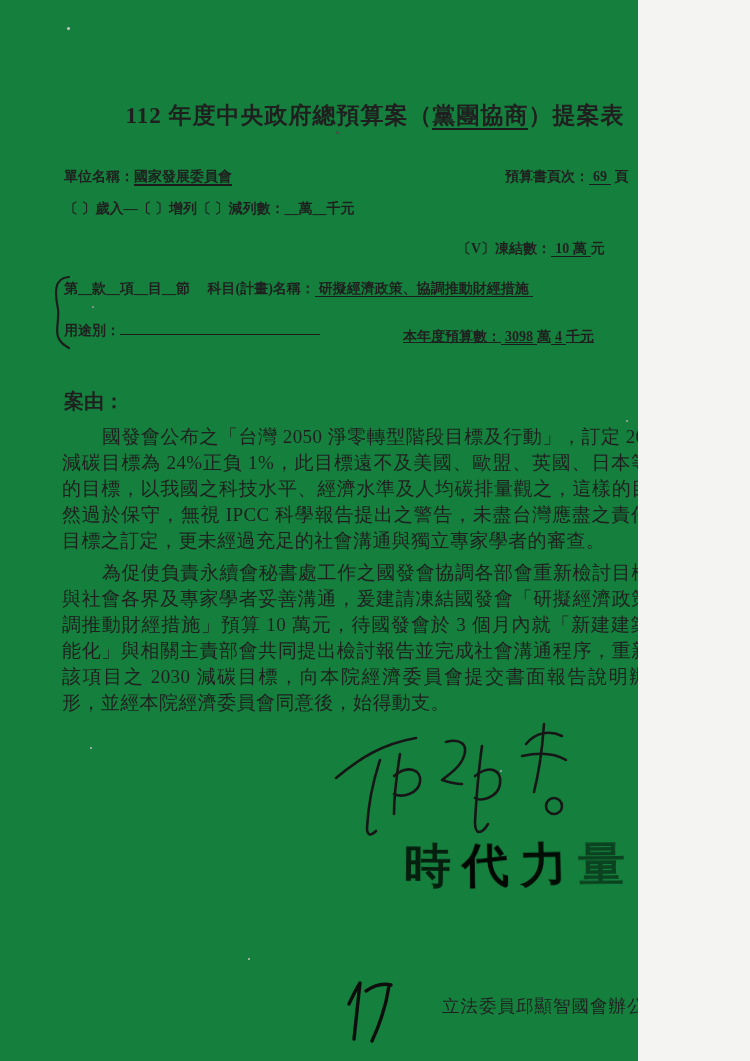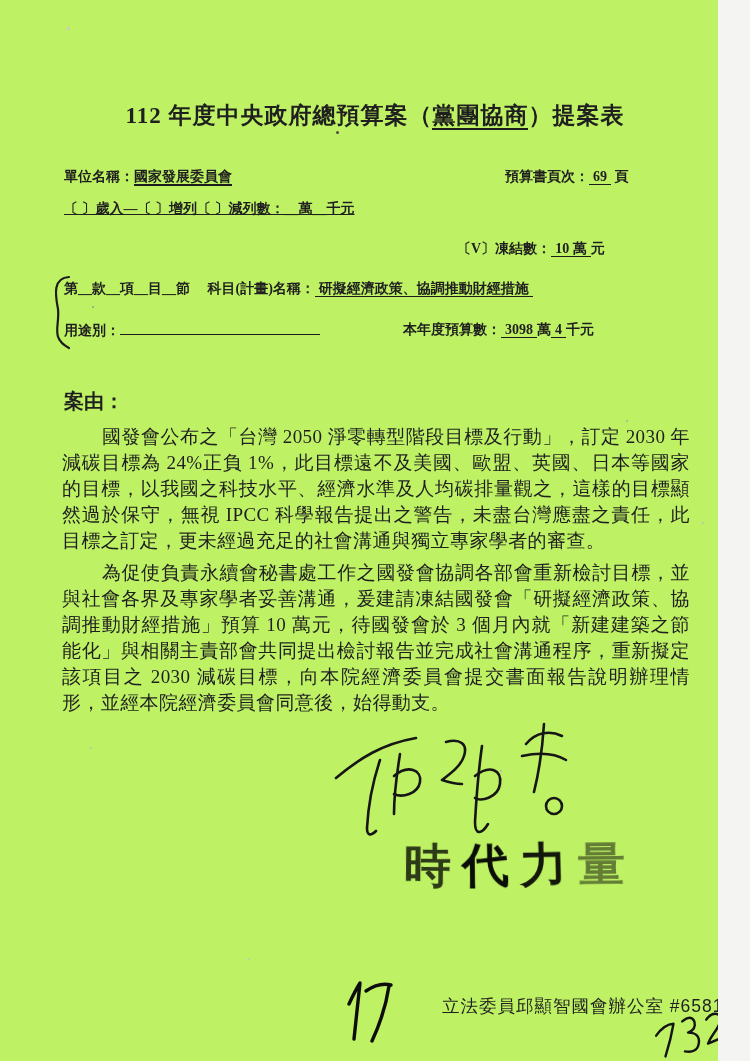--- a/index.html
+++ b/index.html
@@ -3,43 +3,43 @@
 <meta charset="utf-8">
 <style>
   html,body{margin:0;padding:0;}
   body{
     width:750px;height:1061px;
     background:#f4f4f2;
     font-family:"Liberation Serif","DejaVu Serif",serif;
     color:#1f1f1f;
   }
   .page{
-    position:relative;width:718px;height:1061px;
-    background:#bef264;overflow:hidden;
+    position:relative;width:638px;height:1061px;
+    background:#15803d;overflow:hidden;
   }
   
   .doc-title{
     position:absolute;top:100px;left:0;width:750px;
     text-align:center;font-size:23px;font-weight:bold;
     letter-spacing:1px;white-space:nowrap;
   }
   .u{border-bottom:2px solid #1c1c1c;}
   
   .row{position:absolute;left:64px;right:40px;font-size:14px;font-weight:bold;white-space:nowrap;}
   .row .rt{position:absolute;white-space:nowrap;}
   .val-u{border-bottom:1.6px solid #1c1c1c;padding:0 4px;}
   .blank-line{display:inline-block;width:200px;border-bottom:1.6px solid #1c1c1c;height:1em;vertical-align:baseline;}
   #row-unit{top:168px;}
-  #row-revenue{top:200px;text-decoration:underline;}
+  #row-revenue{top:200px;}
   #row-expense{top:240px;}
   #row-item{top:280px;}
   #row-usage{top:320px;}
   #pageref{left:441px;top:0;}
   #freeze{left:393px;top:0;text-align:center;}
-  #budget{left:339px;top:1px;}
+  #budget{left:339px;top:8px;text-decoration:underline;}
   
   .bracket{position:absolute;left:46px;top:274px;}
   
   .case-heading{position:absolute;left:64px;top:388px;font-size:20px;font-weight:bold;}
   .para{
     position:absolute;left:62px;width:628px;
     font-size:19px;line-height:26px;letter-spacing:0.4px;
     text-align:justify;text-indent:2.1em;
   }
   #para1{top:424px;}

